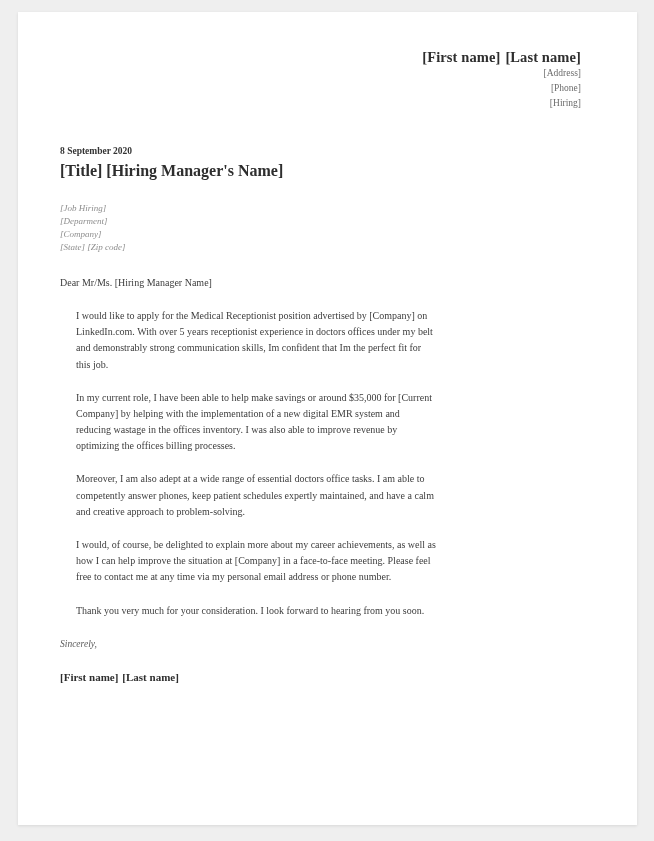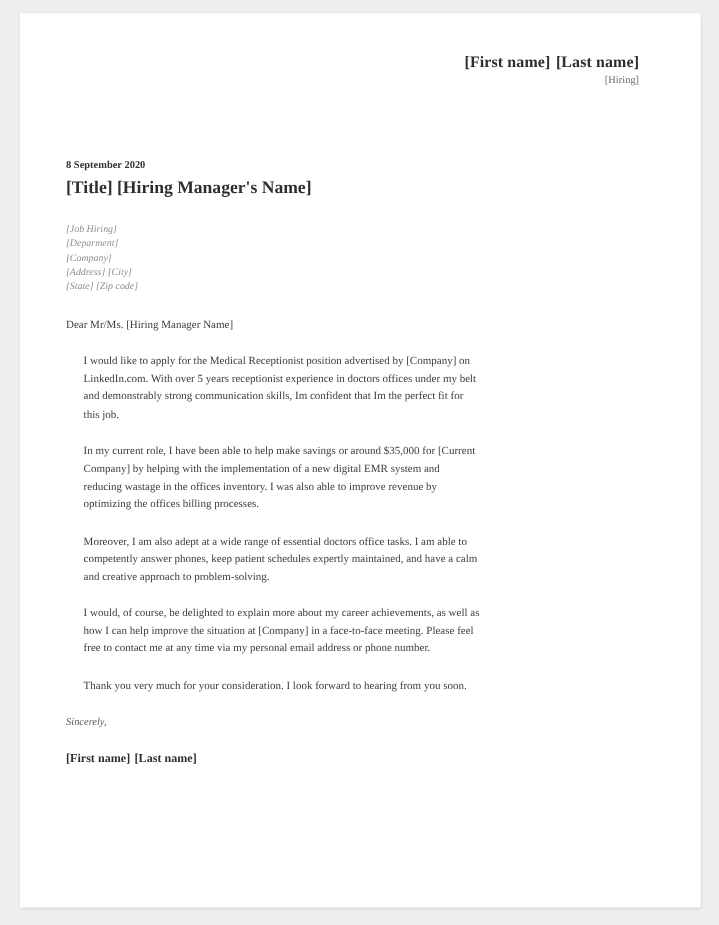--- a/index.html
+++ b/index.html
@@ -131,34 +131,35 @@
   }
 </style>
 </head>
 <body>
 
 <div id="viewport">
   <div id="page">
 
     <div class="sender-block">
       <div class="sender-name"><span>[First name]</span><span class="gap"></span><span>[Last name]</span></div>
+      <div class="sender-line">[Address]</div>
+      <div class="sender-line">[Phone]</div>
       <div class="sender-line">[Hiring]</div>
     </div>
 
     <div class="letter-body">
 
       <div class="date-line">8 September 2020</div>
 
       <div class="recipient-title">[Title] [Hiring Manager's Name]</div>
 
       <div class="recipient-address">
         <div class="addr-line">[Job Hiring]</div>
         <div class="addr-line">[Deparment]</div>
         <div class="addr-line">[Company]</div>
-        <div class="addr-line">[Address] [City]</div>
         <div class="addr-line">[State] [Zip code]</div>
       </div>
 
       <div class="salutation">Dear Mr/Ms. [Hiring Manager Name]</div>
 
       <div class="para">I would like to apply for the Medical Receptionist position advertised by [Company] on LinkedIn.com. With over 5 years receptionist experience in doctors offices under my belt and demonstrably strong communication skills, Im confident that Im the perfect fit for this job.</div>
       <div class="para">In my current role, I have been able to help make savings or around $35,000 for [Current Company] by helping with the implementation of a new digital EMR system and reducing wastage in the offices inventory. I was also able to improve revenue by optimizing the offices billing processes.</div>
       <div class="para">Moreover, I am also adept at a wide range of essential doctors office tasks. I am able to competently answer phones, keep patient schedules expertly maintained, and have a calm and creative approach to problem-solving.</div>
       <div class="para">I would, of course, be delighted to explain more about my career achievements, as well as how I can help improve the situation at [Company] in a face-to-face meeting. Please feel free to contact me at any time via my personal email address or phone number.</div>
       <div class="para">Thank you very much for your consideration. I look forward to hearing from you soon.</div>

